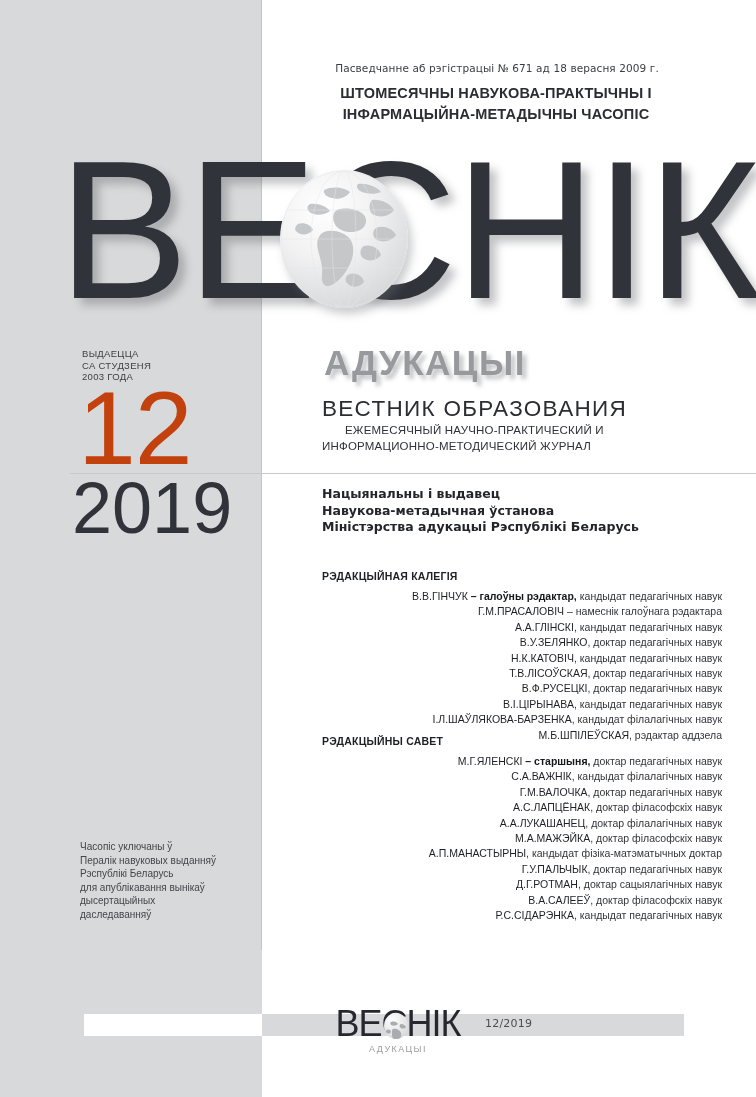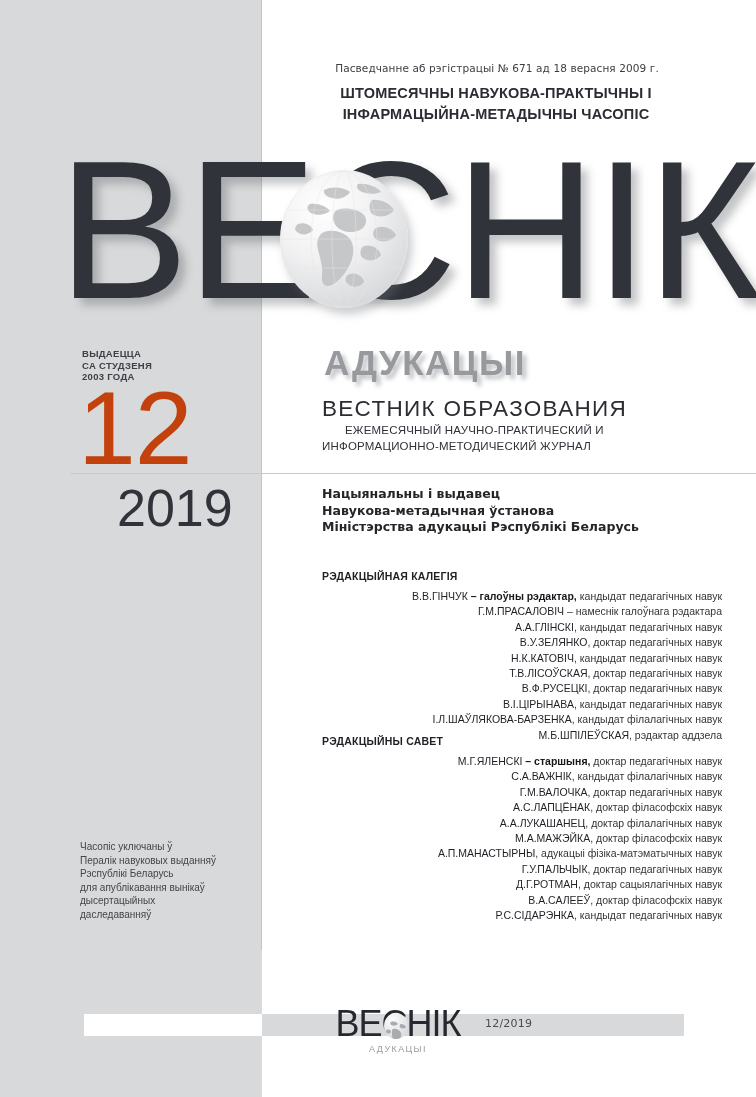--- a/index.html
+++ b/index.html
@@ -117,44 +117,43 @@
 
   
   .since {
     position: absolute;
     left: 82px;
     top: 348px;
     font-size: 9.5px;
     line-height: 11.5px;
     letter-spacing: .3px;
     color: #3e4046;
-    font-weight: bold;
+    font-weight: normal;
   }
   .issue-no {
     position: absolute;
     left: 78px;
     top: 376px;
     font-size: 104px;
     line-height: 104px;
     font-weight: 300;
     letter-spacing: -1px;
     color: #c2410c;
     font-family: "Liberation Sans", sans-serif;
   }
   .issue-year {
     position: absolute;
     left: 72px;
     top: 472px;
-    font-size: 52px;
+    font-size: 72px;
     line-height: 72px;
     font-weight: 300;
     letter-spacing: 0px;
     color: #31333b;
     font-family: "Liberation Sans", sans-serif;
-    margin-left: 45px;
   }
   .incl-note {
     position: absolute;
     left: 80px;
     top: 840px;
     width: 175px;
     font-size: 10px;
     line-height: 13.5px;
     color: #43454b;
   }
@@ -373,21 +372,21 @@
 
   <div class="board board-council">
     <div class="board-title">РЭДАКЦЫЙНЫ САВЕТ</div>
     <div>
         <div class="board-row"><span class="nm">М.Г.ЯЛЕНСКІ</span><b> – старшыня,</b><span> доктар педагагічных навук</span></div>
         <div class="board-row"><span class="nm">С.А.ВАЖНІК</span><span>, кандыдат філалагічных навук</span></div>
         <div class="board-row"><span class="nm">Г.М.ВАЛОЧКА</span><span>, доктар педагагічных навук</span></div>
         <div class="board-row"><span class="nm">А.С.ЛАПЦЁНАК</span><span>, доктар філасофскіх навук</span></div>
         <div class="board-row"><span class="nm">А.А.ЛУКАШАНЕЦ</span><span>, доктар філалагічных навук</span></div>
         <div class="board-row"><span class="nm">М.А.МАЖЭЙКА</span><span>, доктар філасофскіх навук</span></div>
-        <div class="board-row"><span class="nm">А.П.МАНАСТЫРНЫ</span><span>, адукацыі фізіка-матэматычных навук</span></div>
+        <div class="board-row"><span class="nm">А.П.МАНАСТЫРНЫ</span><span>, кандыдат фізіка-матэматычных доктар</span></div>
         <div class="board-row"><span class="nm">Г.У.ПАЛЬЧЫК</span><span>, доктар педагагічных навук</span></div>
         <div class="board-row"><span class="nm">Д.Г.РОТМАН</span><span>, доктар сацыялагічных навук</span></div>
         <div class="board-row"><span class="nm">В.А.САЛЕЕЎ</span><span>, доктар філасофскіх навук</span></div>
         <div class="board-row"><span class="nm">Р.С.СІДАРЭНКА</span><span>, кандыдат педагагічных навук</span></div>
       </div>
   </div>
 
   <div class="panel-notch"></div>
   <div class="foot-band-gray"></div>
   <div class="foot-band-white"></div>

